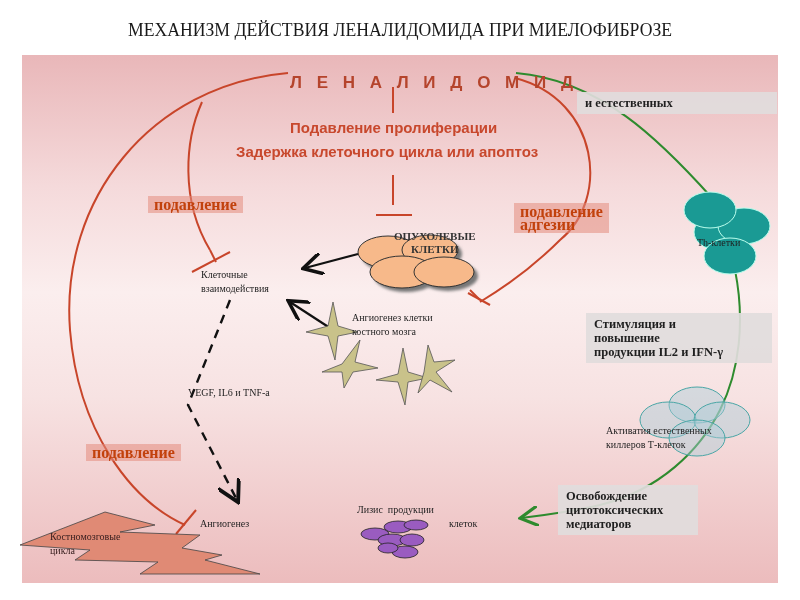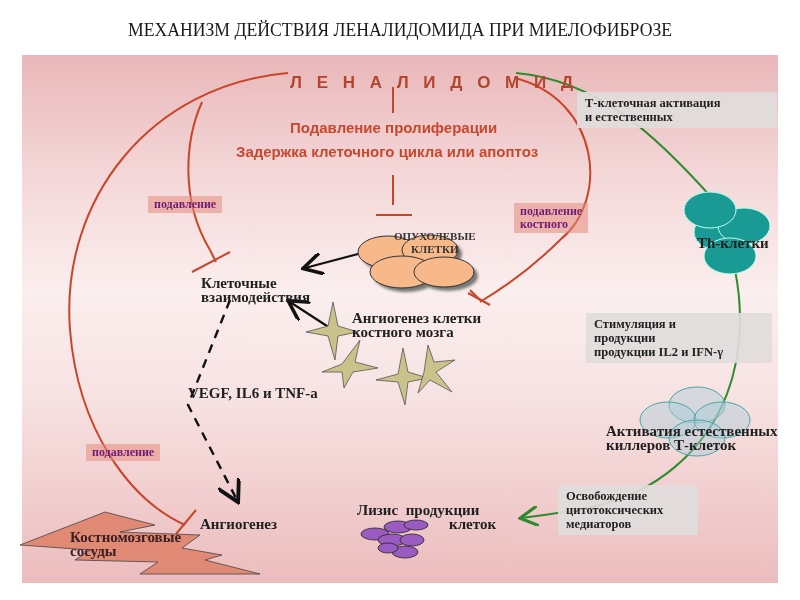--- a/index.html
+++ b/index.html
@@ -8,25 +8,25 @@
   .title { position:absolute; left:0; top:19px; width:800px; text-align:center;
            font-size:19px; color:#1a1a1a; letter-spacing:0px; transform:scaleX(0.93); }
   .panel { position:absolute; left:22px; top:55px; width:756px; height:528px;
            background:linear-gradient(to bottom, #e9b7b9 0%, #f5dadb 25%, #fbeeee 45%, #f7e2e2 65%, #ecbcbd 100%); }
   svg.diagram { position:absolute; left:0; top:0; width:800px; height:600px; }
   .t { position:absolute; white-space:nowrap; }
   .sans { font-family:"Liberation Sans", sans-serif; }
   .drug { left:290px; top:62px; font-size:17px; font-weight:bold; letter-spacing:5px; color:#b5442c;margin-top:11px; }
   .line1 { left:290px; top:119px; font-size:15px; font-weight:bold; color:#c8482d; }
   .line2 { left:236px; top:143px; font-size:15px; font-weight:bold; color:#c8482d; }
-  .tag { position:absolute; background:rgba(228,140,125,0.55); color:#701a75; font-weight:bold;
-         font-size:12px; padding:2px 6px; line-height:13px; }
+  .tag { position:absolute; background:rgba(228,140,125,0.55); color:#c2410c; font-weight:bold;
+         font-size:16px; padding:2px 6px; line-height:13px; }
   .gbox { position:absolute; background:rgba(225,220,220,0.92); color:#1f1f1f; font-weight:bold;
           font-size:12.5px; line-height:14px; padding:4px 8px; }
-  .lbl { font-size:15px; font-weight:bold; color:#1f1f1f; line-height:14px; }
+  .lbl { font-size:10px; font-weight:normal; color:#1f1f1f; line-height:14px; }
 </style>
 </head>
 <body>
 
 <div class="title">МЕХАНИЗМ ДЕЙСТВИЯ ЛЕНАЛИДОМИДА ПРИ МИЕЛОФИБРОЗЕ</div>
 <div class="panel"></div>
 
 <svg class="diagram" viewBox="0 0 800 600">
   <defs>
     <marker id="arrB" markerWidth="10" markerHeight="10" refX="8" refY="5" orient="auto">
@@ -110,67 +110,66 @@
   <path d="M20,545 L105,512 L155,525 L120,532 L200,535 L182,548 L222,555 L205,560 L260,574 L140,574 L158,562 L75,560 L90,550 Z" fill="#e08a75" stroke="#444" stroke-width="0.8"></path>
 </svg>
 
 <div class="t sans drug">Л Е Н А Л И Д О М И Д</div>
 <div class="t sans line1">Подавление пролиферации</div>
 <div class="t sans line2">Задержка клеточного цикла или апоптоз</div>
 
 <div class="tag" style="left:148px;top:196px;">подавление</div>
 <div class="tag" style="left:514px;top:203px;">
   <div>подавление</div>
-  <div>костного</div>
+  <div>адгезии</div>
 </div>
 <div class="tag" style="left:86px;top:444px;">подавление</div>
 
 <div class="t" style="left:394px;top:230px;font-size:11px;color:#333;text-align:center;line-height:13px;font-weight:bold;">
   <div>ОПУХОЛЕВЫЕ</div>
   <div>КЛЕТКИ</div>
 </div>
 
-<div class="t lbl" style="left:201px;top:268px;margin-top:8px;">
+<div class="t lbl" style="left:201px;top:268px;">
   <div>Клеточные</div>
   <div>взаимодействия</div>
 </div>
 
 <div class="t lbl" style="left:352px;top:311px;">
   <div>Ангиогенез клетки</div>
   <div>костного мозга</div>
 </div>
 
 <div class="t lbl" style="left:188px;top:386px;">VEGF, IL6 и TNF-a</div>
 <div class="t lbl" style="left:200px;top:517px;">Ангиогенез</div>
 
-<div class="t lbl" style="left:50px;top:530px;color:#3a2020;margin-left:20px;">
+<div class="t lbl" style="left:50px;top:530px;color:#3a2020;">
   <div>Костномозговые</div>
-  <div>сосуды</div>
+  <div>цикла</div>
 </div>
 
 <div class="t lbl" style="left:357px;top:503px;">
   <div style="white-space:pre;">Лизис  продукции</div>
   <div style="padding-left:92px;">клеток</div>
 </div>
 
 <div class="t lbl" style="left:697px;top:236px;">Th-клетки</div>
 
 <div class="t lbl" style="left:606px;top:424px;text-align:left;width:176px;">
   <div>Активатия естественных</div>
   <div>киллеров Т-клеток</div>
 </div>
 
 <div class="gbox" style="left:577px;top:92px;width:184px;">
-  <div>Т-клеточная активация</div>
   <div>и естественных</div>
 </div>
 
 <div class="gbox" style="left:586px;top:313px;width:170px;">
   <div>Стимуляция и</div>
-  <div>продукции</div>
+  <div>повышение</div>
   <div>продукции IL2 и IFN-γ</div>
 </div>
 
 <div class="gbox" style="left:558px;top:485px;width:124px;">
   <div>Освобождение</div>
   <div>цитотоксических</div>
   <div>медиаторов</div>
 </div>
 
 </body></html>

